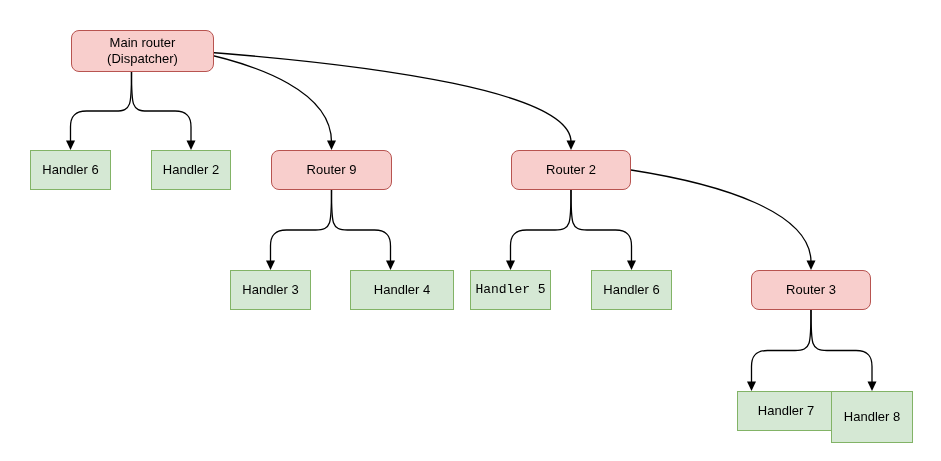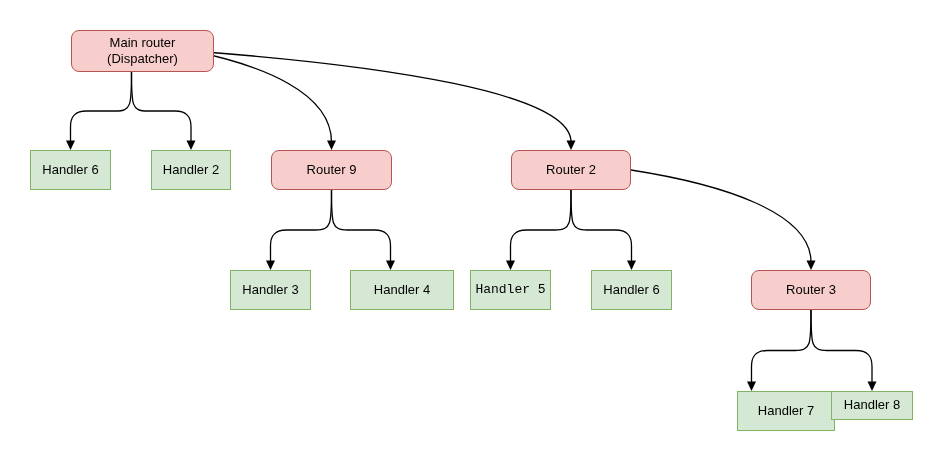--- a/index.html
+++ b/index.html
@@ -95,15 +95,15 @@
       <div class="node handler" style="left: 30px; top: 150px; width: 81px; height: 40px;"><span>Handler 6</span></div>
       <div class="node handler" style="left: 151px; top: 150px; width: 80px; height: 40px;"><span>Handler 2</span></div>
       <div class="node router" style="left: 271px; top: 150px; width: 121px; height: 40px;"><span>Router 9</span></div>
       <div class="node router" style="left: 511px; top: 150px; width: 120px; height: 40px;"><span>Router 2</span></div>
       <div class="node handler" style="left: 230px; top: 270px; width: 81px; height: 40px;"><span>Handler 3</span></div>
       <div class="node handler" style="left: 350px; top: 270px; width: 104px; height: 40px;"><span>Handler 4</span></div>
       <div class="node handler" style="left: 470px; top: 270px; width: 81px; height: 40px; font-family: Liberation Mono, monospace;"><span>Handler 5</span></div>
       <div class="node handler" style="left: 591px; top: 270px; width: 81px; height: 40px;"><span>Handler 6</span></div>
       <div class="node router" style="left: 751px; top: 270px; width: 120px; height: 40px;"><span>Router 3</span></div>
       <div class="node handler" style="left: 737px; top: 391px; width: 98px; height: 40px; justify-content: center;"><span>Handler 7</span></div>
-      <div class="node handler" style="left: 831px; top: 391px; width: 82px; height: 29px;"><span>Handler 8</span></div>
+      <div class="node handler" style="left: 831px; top: 391px; width: 82px; height: 52px;"><span>Handler 8</span></div>
     </div>
 </div>
 
 </body></html>

